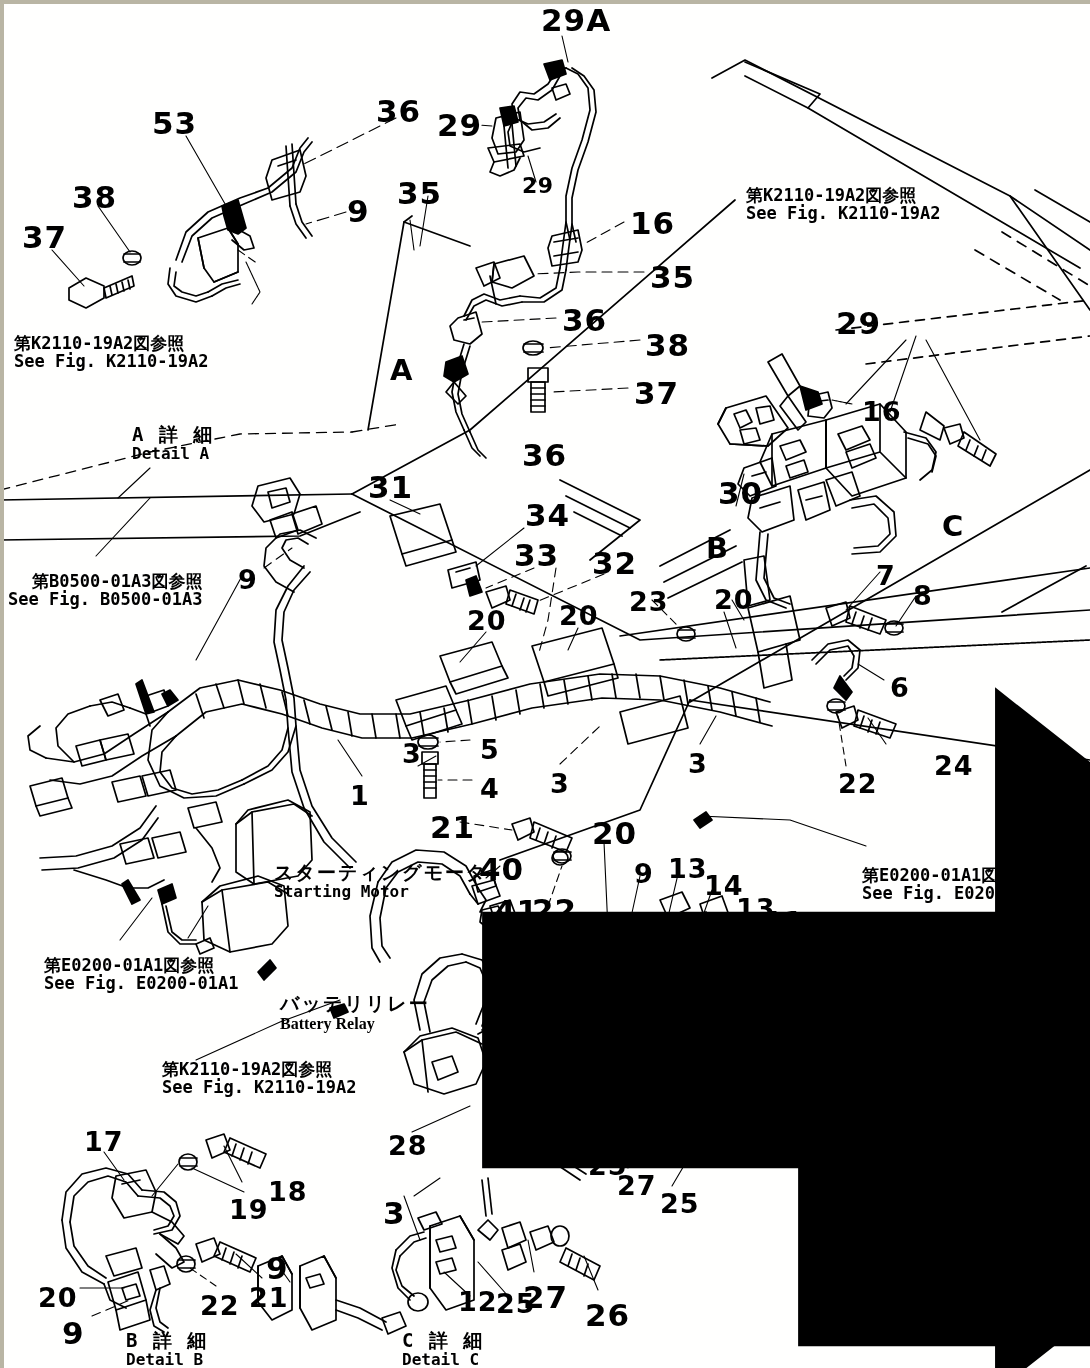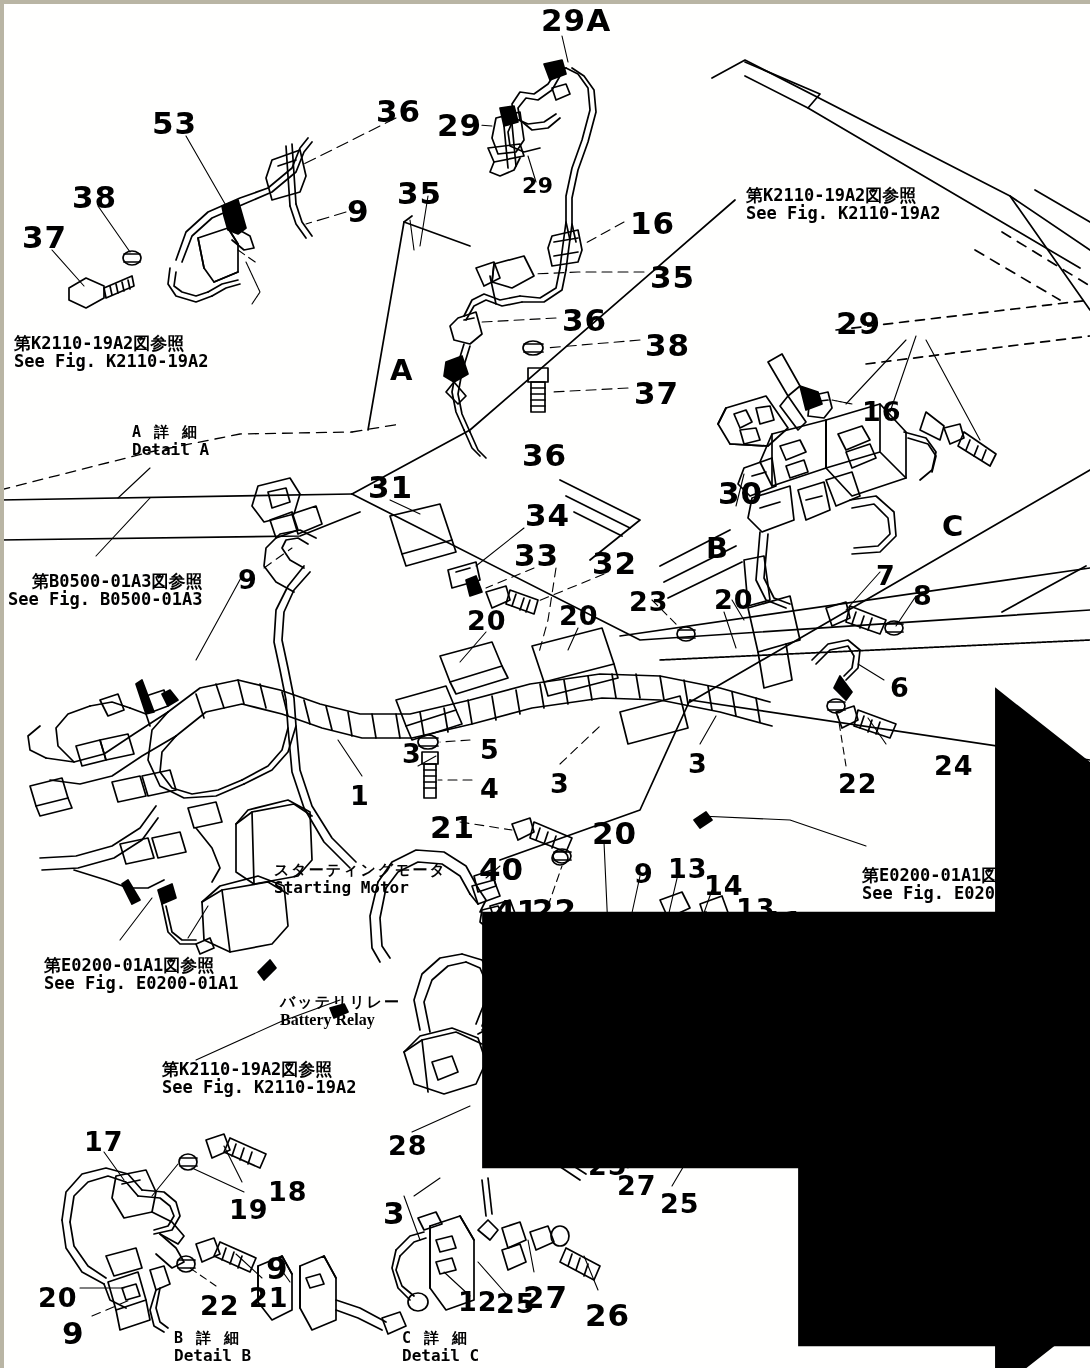--- a/index.html
+++ b/index.html
@@ -18,21 +18,21 @@
   .num-sm{font-size:22px;letter-spacing:0.5px;}
   .ltr{font-size:29px;font-weight:700;}
   .ref{position:absolute;white-space:nowrap;line-height:1.08;
        font-family:"DejaVu Sans Mono","Liberation Mono",monospace;
        font-size:17px;font-weight:700;color:#000;}
   .ref .jp{display:block;letter-spacing:0px;}
   .ref .en{display:block;letter-spacing:0px;}
   .cap{position:absolute;white-space:nowrap;line-height:1.1;
        font-family:"DejaVu Sans Mono","Liberation Mono",monospace;
        font-size:17px;font-weight:700;color:#000;text-align:center;}
-  .cap .jp{display:block;font-size:15px;letter-spacing:2px;}
+  .cap .jp{display:block;font-size:19px;letter-spacing:2px;}
   .cap .en{display:block;font-size:16px;letter-spacing:0px;}
   .arw{position:absolute;font-size:26px;line-height:1;color:#000;}
   .ed{position:absolute;background:#b9b5a4;}
 </style>
 </head>
 <body>
 
 <div id="sheet">
 
   <svg viewBox="0 0 1090 1368">
@@ -623,21 +623,21 @@
   <div class="ref" style="left:162px;top:1060px;">
     <span class="jp">第K2110-19A2図参照</span>
     <span class="en">See Fig. K2110-19A2</span>
   </div>
 
   <div class="cap" style="left:132px;top:424px;text-align:left;">
     <span class="jp">A  詳  細</span>
     <span class="en">Detail A</span>
   </div>
 
-  <div class="cap" style="left:126px;top:1330px;text-align:left;margin-left:48px;">
+  <div class="cap" style="left:126px;top:1330px;text-align:left;">
     <span class="jp">B  詳  細</span>
     <span class="en">Detail B</span>
   </div>
 
   <div class="cap" style="left:402px;top:1330px;text-align:left;">
     <span class="jp">C  詳  細</span>
     <span class="en">Detail C</span>
   </div>
 
   <div class="cap" style="left:274px;top:862px;text-align:left;">

